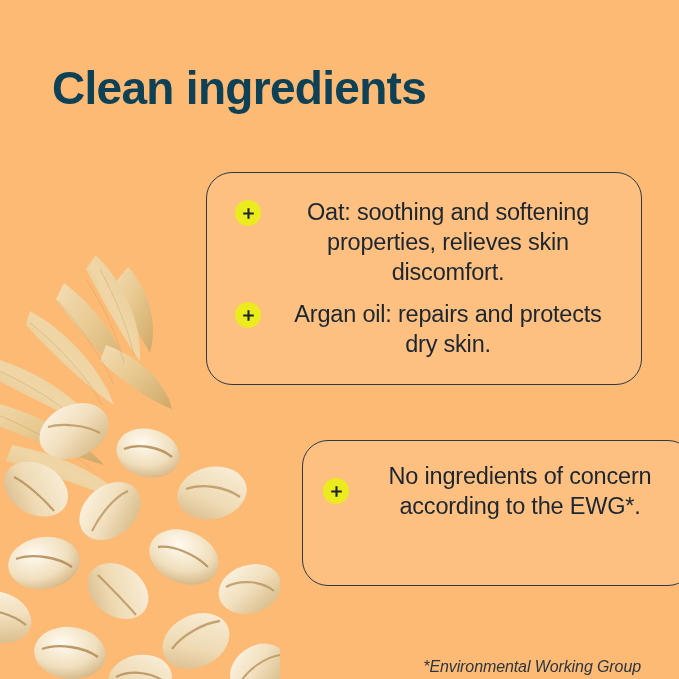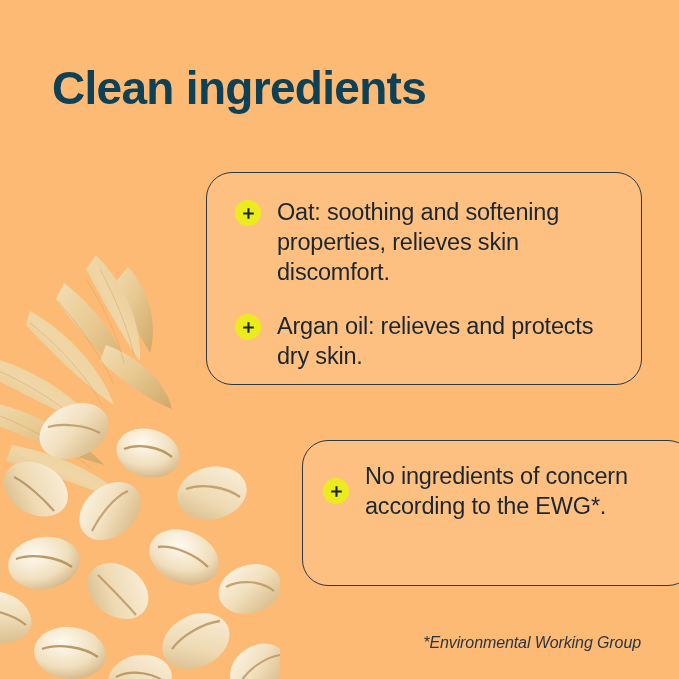--- a/index.html
+++ b/index.html
@@ -52,21 +52,22 @@
     left: 302px;
     top: 440px;
     width: 392px;
     height: 146px;
     padding: 20px 18px 20px 20px;
   }
 
   .bullet-list {
     display: flex;
     flex-direction: column;
-    gap: 24px;
+    gap: 12px;
+    text-align: center;
   }
   .bullet {
     display: flex;
     align-items: flex-start;
     gap: 16px;
   }
   .bullet.centered {
     align-items: center;
   }
   .plus-badge {
@@ -89,21 +90,21 @@
     font-size: 23.5px;
     line-height: 30px;
     color: #1b2630;
     letter-spacing: -0.2px;
   }
 
   
   .footnote {
     position: absolute;
     right: 38px;
-    top: 634px;
+    top: 658px;
     font-size: 16px;
     font-style: italic;
     color: #2a3542;
     letter-spacing: -0.1px;
     white-space: nowrap;
   }
 
   
   #oats {
     position: absolute;
@@ -241,21 +242,21 @@
         </span>
         <span class="bullet-text">Oat: soothing and softening properties, relieves skin discomfort.</span>
       </div>
 
       <div class="bullet">
         <span class="plus-badge">
           <svg width="13" height="13" viewBox="0 0 13 13" xmlns="http://www.w3.org/2000/svg">
             <path d="M6.5 1.2 V11.8 M1.2 6.5 H11.8" stroke="#1b2630" stroke-width="2.1" stroke-linecap="butt"></path>
           </svg>
         </span>
-        <span class="bullet-text">Argan oil: relieves and protects dry skin.</span>
+        <span class="bullet-text">Argan oil: repairs and protects dry skin.</span>
       </div>
 
     </div>
   </div>
 
   <div class="card" id="card-ewg">
     <div class="bullet-list">
       <div class="bullet centered">
         <span class="plus-badge">
           <svg width="13" height="13" viewBox="0 0 13 13" xmlns="http://www.w3.org/2000/svg">

